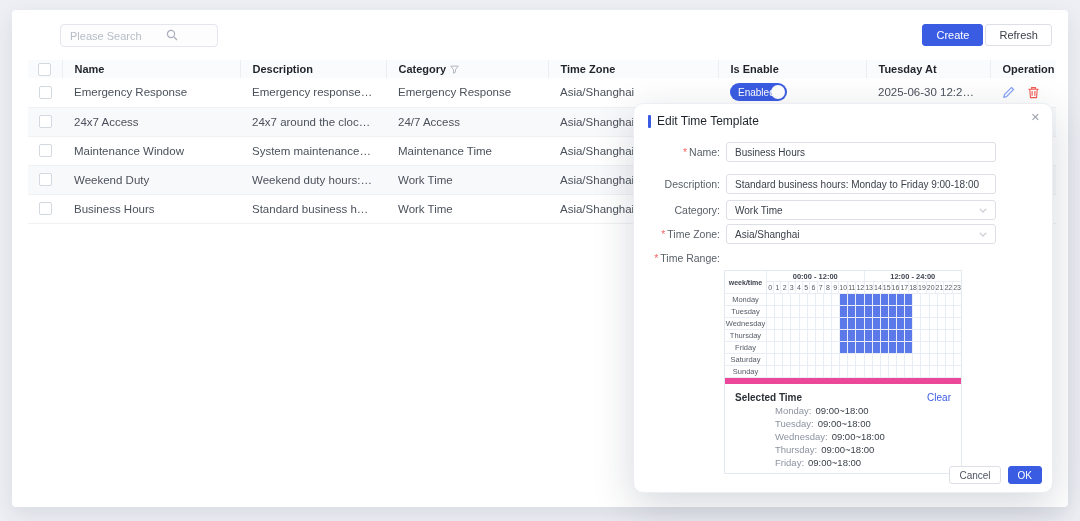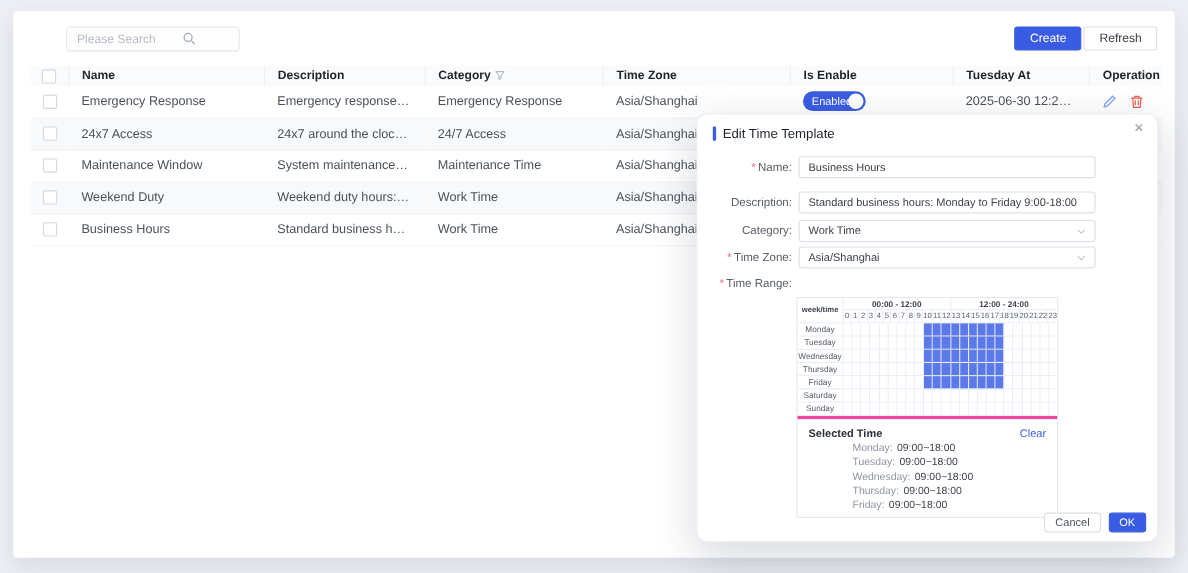--- a/index.html
+++ b/index.html
@@ -82,21 +82,21 @@
   .trg-hour{flex:1;font-size:7px;color:#555b66;text-align:center;line-height:12px;
         border-right:1px solid var(--gridline);border-bottom:1px solid var(--gridline);}
   .trg-hour:last-child{border-right:none;}
   .trg-row{display:flex;height:12px;}
   .trg-day{width:42px;font-size:7.5px;color:#555b66;text-align:center;line-height:12px;
         border-right:1px solid var(--gridline);border-bottom:1px solid var(--gridline);white-space:nowrap;overflow:hidden;}
   .trg-cell{flex:1;border-right:1px solid var(--gridline);border-bottom:1px solid var(--gridline);background:#fff;cursor:pointer;}
   .trg-cell:last-child{border-right:none;}
   .trg-cell.on{background:var(--grid-sel);}
 
-  .st-panel{border-top:3px solid #ec4899;padding:6px 10px 4px 10px;}
+  .st-panel{border-top:6px solid #ec4899;padding:6px 10px 4px 10px;}
   .st-headrow{display:flex;justify-content:space-between;align-items:center;height:14px;}
   .st-title{font-size:10px;font-weight:bold;color:#2b3037;}
   .st-clear{font-size:10px;color:var(--accent);cursor:pointer;}
   .st-entry{height:13px;font-size:9.5px;display:flex;align-items:center;padding-left:40px;}
   .st-day{color:#8d93a0;}
   .st-range{color:#3a3f49;margin-left:4px;}
 
   .m-footer{position:absolute;right:10px;bottom:8px;display:flex;gap:7px;}
   .m-btn{height:18px;font-size:10px;border-radius:3px;padding:0 9px;cursor:pointer;}
   .m-cancel{background:#fff;border:1px solid #dcdfe6;color:#4e5560;}

